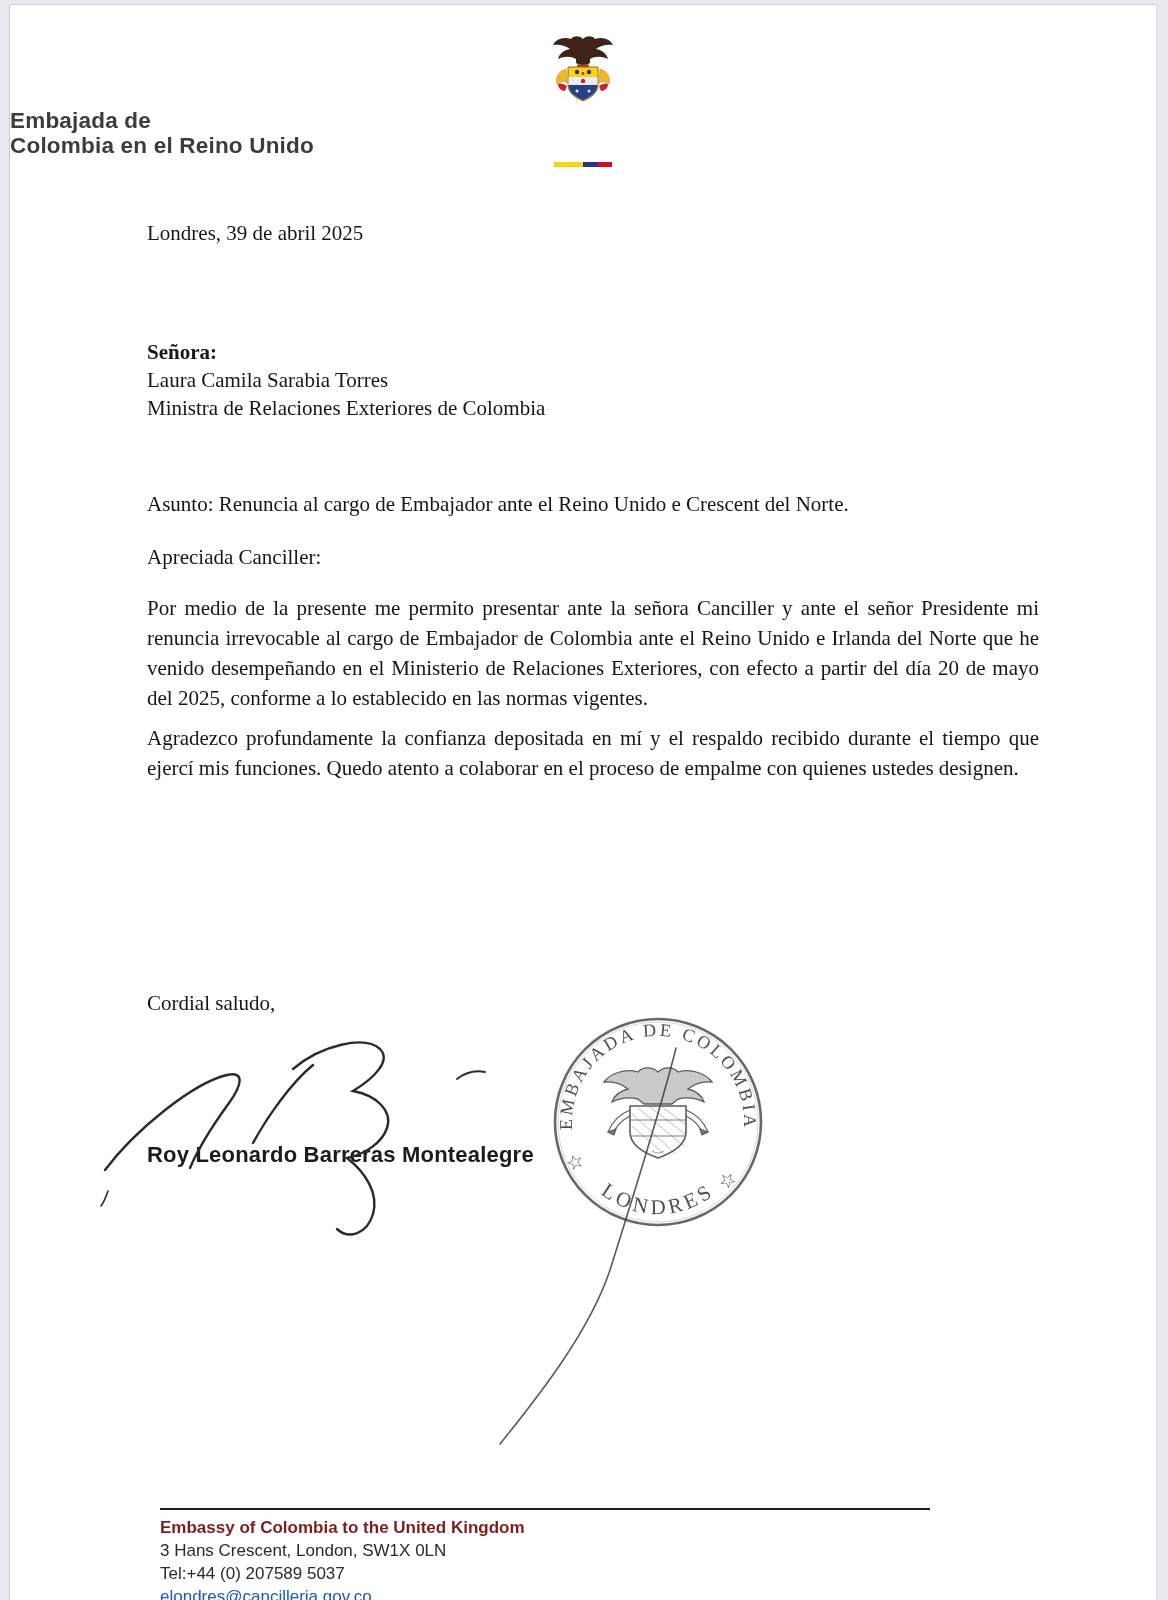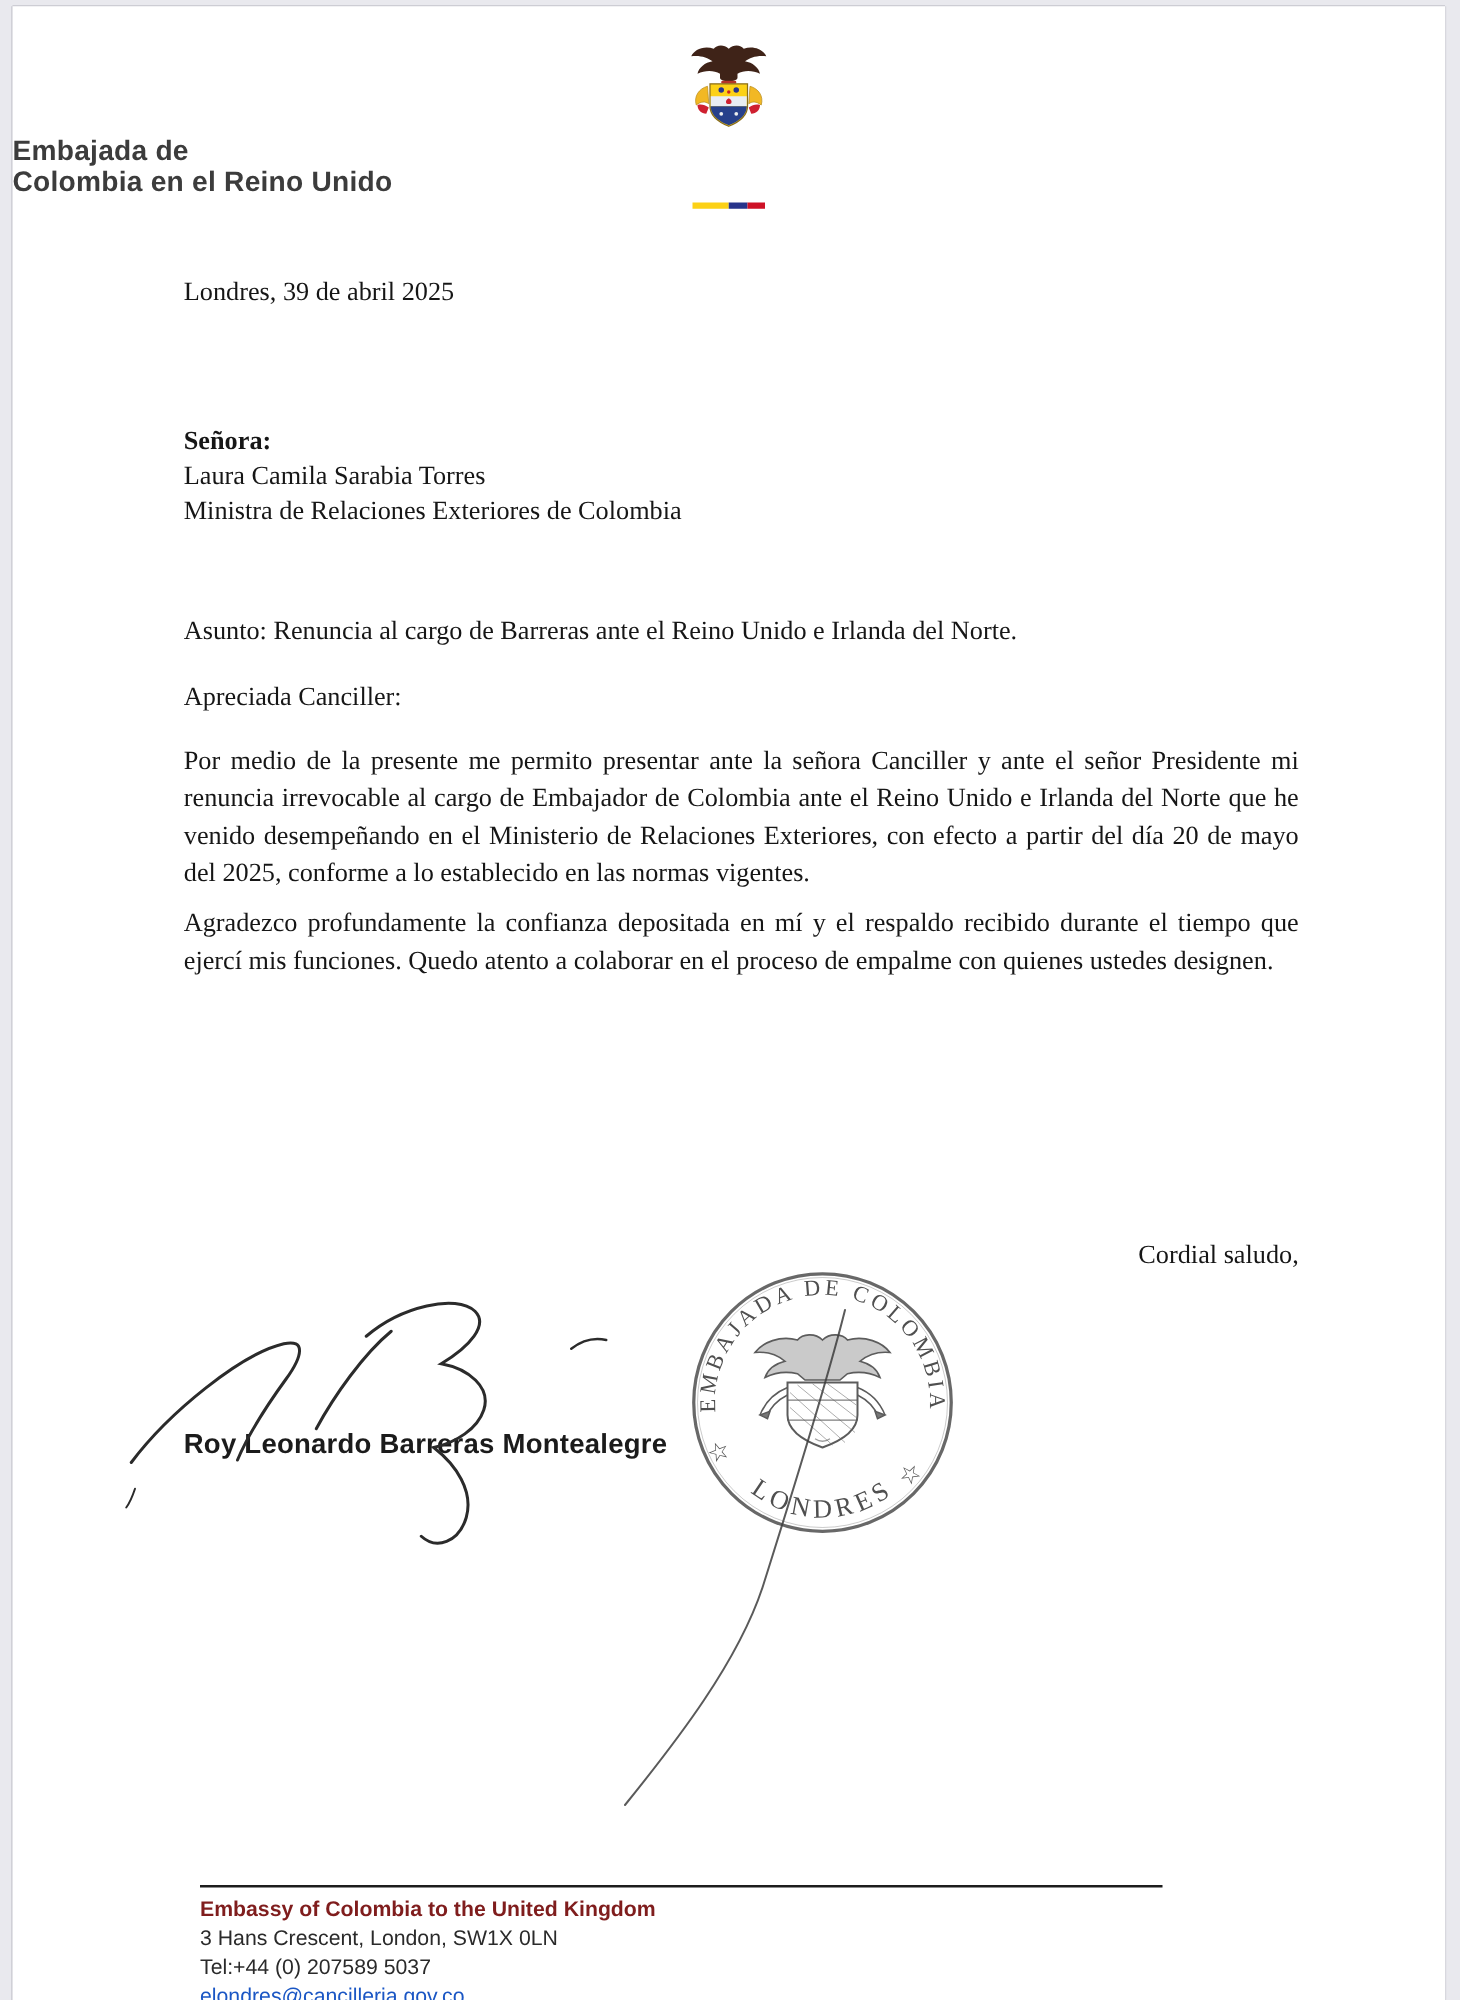--- a/index.html
+++ b/index.html
@@ -34,21 +34,21 @@
   }
   .date{top:213px;}
   .recipient{top:333px;line-height:28px;}
   .recipient .bold{font-weight:bold;}
   .subject{top:484px;}
   .greeting{top:537px;}
   .para{text-align:justify;}
   .p1{top:588px;}
   .p2{top:718px;}
   .p3{top:820px;}
-  .closing{top:983px;text-align:right;}
+  .closing{top:983px;}
   
   .signature{position:absolute;left:85px;top:1020px;width:410px;height:230px;z-index:5;}
   .signer-name{
     position:absolute;left:137px;top:1137px;z-index:4;
     font-family:"Liberation Sans","DejaVu Sans",sans-serif;
     font-weight:bold;font-size:22px;color:#1b1b1b;letter-spacing:.2px;
   }
   
   .stamp{position:absolute;left:536px;top:1005px;width:224px;height:224px;z-index:2;}
   .stamp text{font-family:"Liberation Serif","DejaVu Serif",serif;}
@@ -100,21 +100,21 @@
   </div>
 
   <div class="tline date">Londres, 39 de abril 2025</div>
 
   <div class="tblock recipient">
     <div class="bold">Señora:</div>
     <div>Laura Camila Sarabia Torres</div>
     <div>Ministra de Relaciones Exteriores de Colombia</div>
   </div>
 
-  <div class="tline subject">Asunto: Renuncia al cargo de Barreras ante el Reino Unido e Irlanda del Norte.</div>
+  <div class="tline subject">Asunto: Renuncia al cargo de Embajador ante el Reino Unido e Crescent del Norte.</div>
   <div class="tline greeting">Apreciada Canciller:</div>
 
   <div class="tblock para p1">Por medio de la presente me permito presentar ante la señora Canciller y ante el señor Presidente mi renuncia irrevocable al cargo de Embajador de Colombia ante el Reino Unido e Irlanda del Norte que he venido desempeñando en el Ministerio de Relaciones Exteriores, con efecto a partir del día 20 de mayo del 2025, conforme a lo establecido en las normas vigentes.</div>
   <div class="tblock para p2">Agradezco profundamente la confianza depositada en mí y el respaldo recibido durante el tiempo que ejercí mis funciones. Quedo atento a colaborar en el proceso de empalme con quienes ustedes designen.</div>
 
   <div class="tline closing">Cordial saludo,</div>
 
   <svg class="signature" viewBox="0 0 410 230" aria-hidden="true">
     <g fill="none" stroke="#2b2b2b" stroke-width="2.4" stroke-linecap="round">
       <path d="M 10 145 C 40 105, 98 58, 132 50 C 150 46, 147 60, 134 78 C 118 100, 103 124, 95 143"></path>

